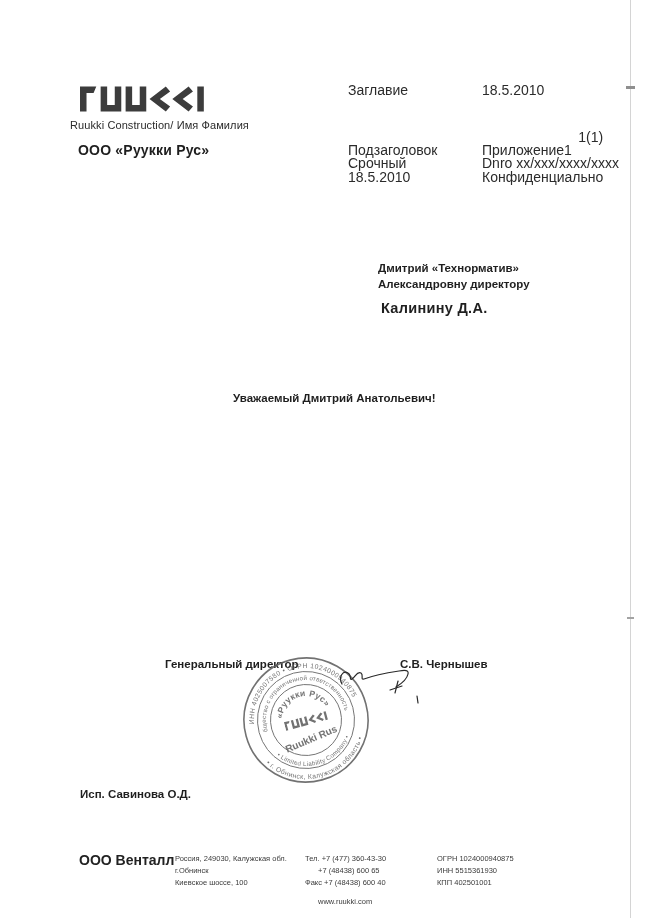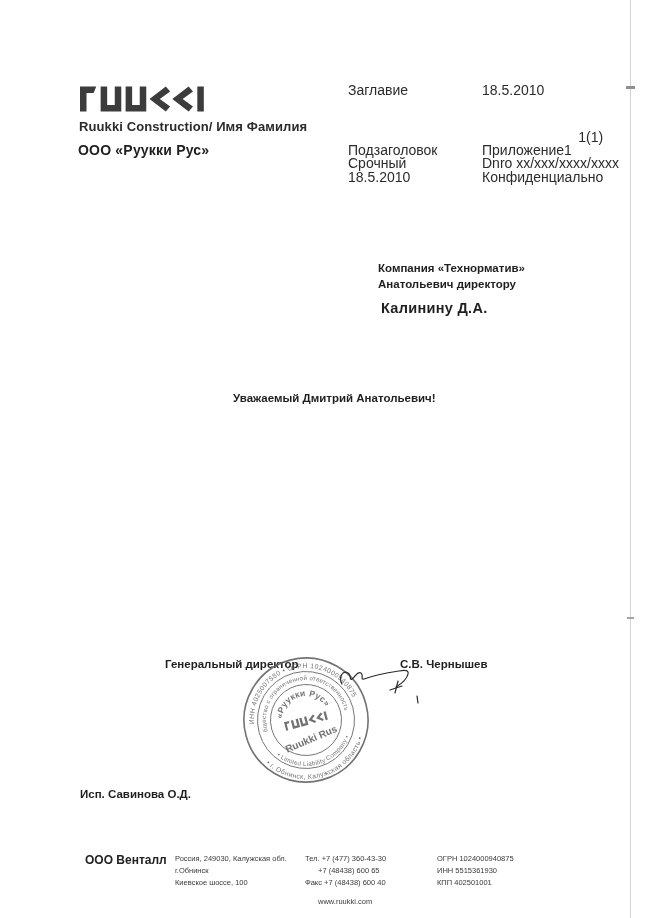--- a/index.html
+++ b/index.html
@@ -4,21 +4,21 @@
 <style>
   html,body{margin:0;padding:0;background:#e8e8e8;}
   .page{
     position:relative;width:650px;height:918px;background:#ffffff;
     font-family:"Liberation Sans", sans-serif;color:#1f1f1f;overflow:hidden;
     margin:0 auto;
   }
   .abs{position:absolute;}
   
   .logo{left:80px;top:82px;width:126px;height:34px;color:#3c3c3c;}
-  .sender-line{left:79px;top:119px;font-size:13px;color:#2b2b2b;letter-spacing:.1px;font-weight:bold;}
+  .sender-line{left:70px;top:119px;font-size:11px;color:#2b2b2b;letter-spacing:.1px;}
   .company-name{left:78px;top:142px;font-size:14px;font-weight:bold;letter-spacing:.2px;}
   
   .meta{left:348px;top:84px;font-size:14px;color:#2b2b2b;line-height:13.2px;width:300px;}
   .meta-row{display:flex;}
   .meta-label{width:134px;flex:none;}
   .meta-extra{margin-left:34px;margin-top:47px;}
   
   .rcpt-company{left:378px;top:262px;font-size:11.5px;font-weight:bold;}
   .rcpt-position{left:378px;top:278px;font-size:11.5px;font-weight:bold;}
   .rcpt-name{left:381px;top:300px;font-size:14.5px;font-weight:bold;letter-spacing:.3px;}
@@ -29,21 +29,21 @@
   }
   .sig-position{left:157px;top:658px;font-size:11.5px;font-weight:bold;margin-left:8px;}
   .sig-name{left:400px;top:658px;font-size:11.5px;font-weight:bold;}
   .executor{left:80px;top:788px;font-size:11.5px;font-weight:bold;}
   
   .stamp{left:221px;top:635px;width:170px;height:170px;transform:rotate(-15deg);color:#5f5f5f;opacity:.88;}
   .stamp text{fill:#5f5f5f;}
   .signature-svg{left:328px;top:652px;width:104px;height:58px;z-index:5;}
   
   .footer{top:853px;left:0;width:650px;font-size:7.5px;color:#3a3a3a;line-height:12px;}
-  .f-company{position:absolute;left:85px;top:1px;font-size:12px;font-weight:bold;color:#222;}
+  .f-company{position:absolute;left:79px;top:1px;font-size:14px;font-weight:bold;color:#222;}
   .f-col{position:absolute;top:0;}
   .f-address{left:175px;}
   .f-phones{left:305px;}
   .f-phone-indent{padding-left:13px;}
   .f-site{position:absolute;left:305px;top:43px;padding-left:13px;}
   .f-reg{left:437px;}
   
   .scanline{left:630px;top:0;width:1px;height:918px;background:#d4d4d4;}
   .scan-dash-1{left:626px;top:86px;width:9px;height:3px;background:#8f8f8f;}
   .scan-dash-2{left:627px;top:617px;width:7px;height:2px;background:#a3a3a3;}
@@ -87,22 +87,22 @@
     <div class="meta-row">
       <span class="meta-label">Срочный</span>
       <span class="meta-value">Dnro xx/xxx/xxxx/xxxx</span>
     </div>
     <div class="meta-row">
       <span class="meta-label">18.5.2010</span>
       <span class="meta-value">Конфиденциально</span>
     </div>
   </div>
 
-  <div class="abs rcpt-company">Компания «Технорматив»</div>
-  <div class="abs rcpt-position">Анатольевич директору</div>
+  <div class="abs rcpt-company">Дмитрий «Технорматив»</div>
+  <div class="abs rcpt-position">Александровну директору</div>
   <div class="abs rcpt-name">Калинину Д.А.</div>
 
   <div class="abs salutation">Уважаемый Дмитрий Анатольевич!</div>
 
   <div class="abs sig-position">Генеральный директор</div>
   <div class="abs sig-name">С.В. Чернышев</div>
 
   <svg class="abs stamp" viewBox="0 0 170 170">
     <defs>
       <path id="st-r1-top" d="M33,85 A52,52 0 0 1 137,85"></path>

